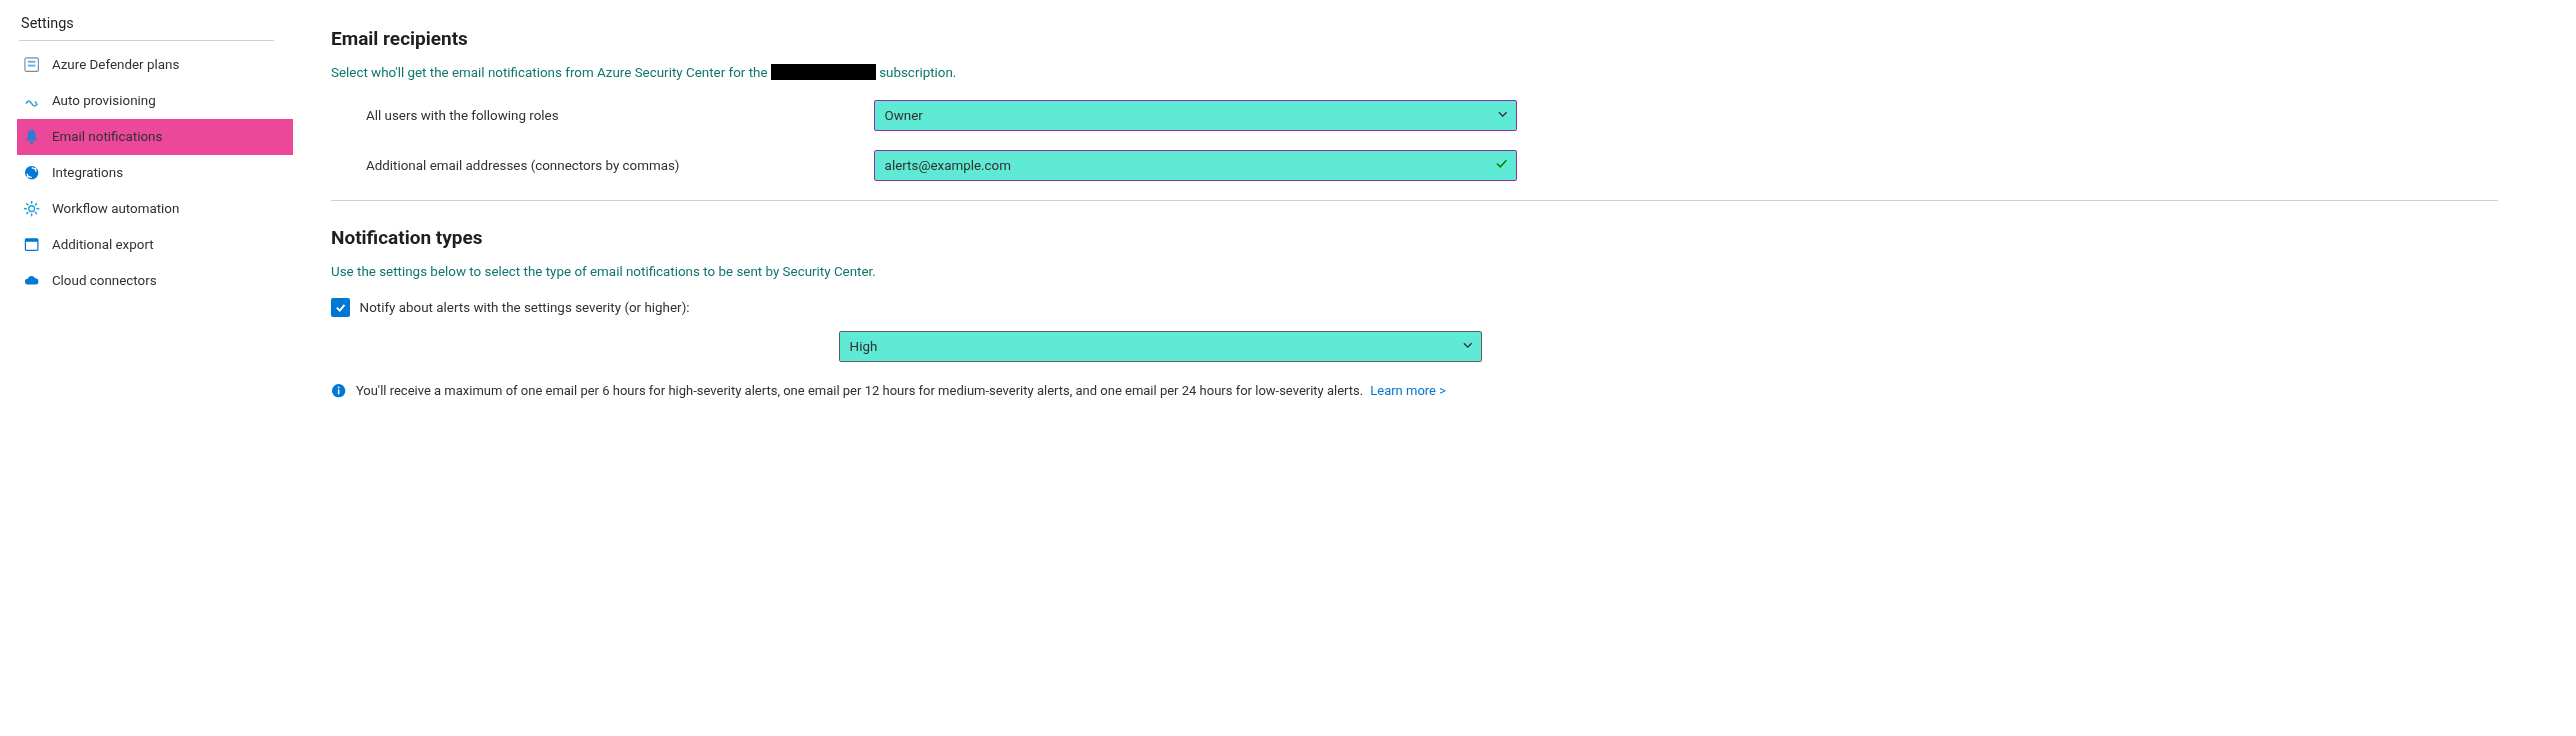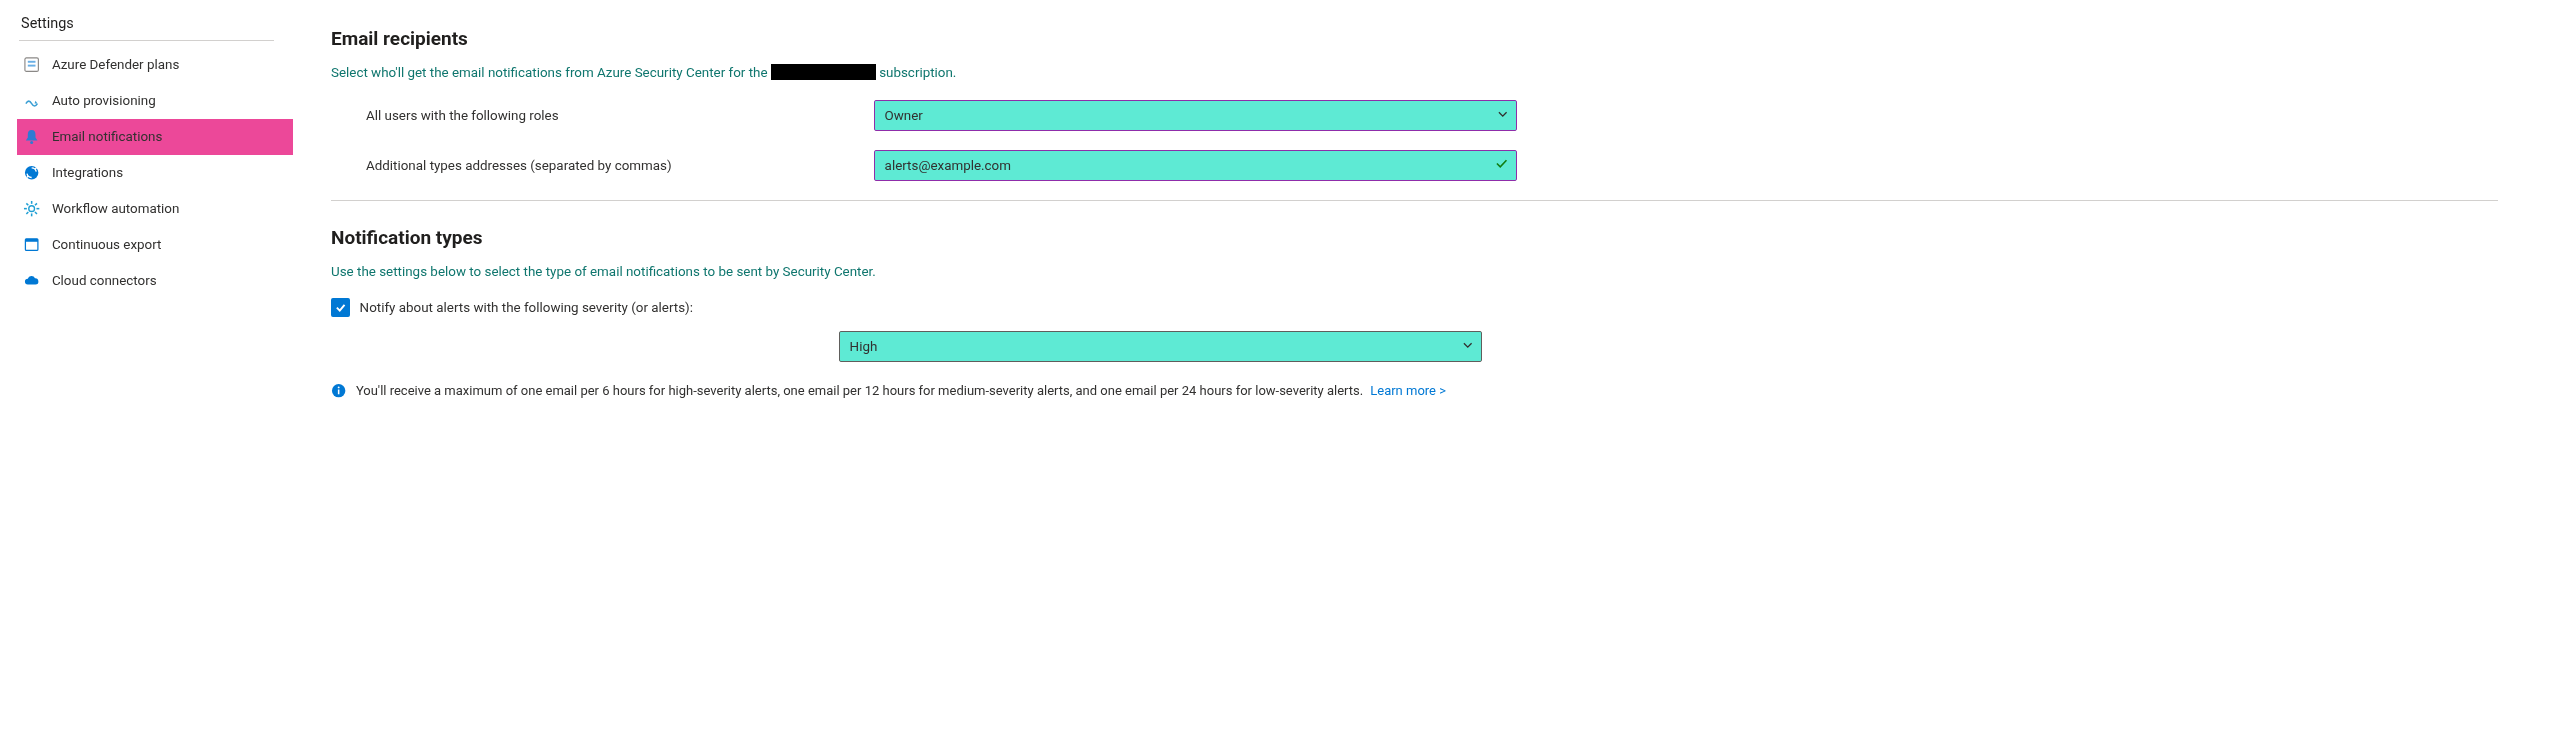--- a/index.html
+++ b/index.html
@@ -235,21 +235,21 @@
     <span class="label">Workflow automation</span>
   </div>
 
   <div class="sidebar-item">
     <span class="icon">
       <svg width="17.3" height="17.3" viewBox="0 0 18 18">
           <rect x="2.5" y="3" width="13" height="12" rx="1" fill="none" stroke="#0078d4" stroke-width="1.3"></rect>
           <rect x="2.5" y="3" width="13" height="3" fill="#0078d4"></rect>
         </svg>
     </span>
-    <span class="label">Continuous export</span>
+    <span class="label">Additional export</span>
   </div>
 
   <div class="sidebar-item">
     <span class="icon">
       <svg width="17.3" height="17.3" viewBox="0 0 18 18">
           <path d="M5 13 A3 3 0 0 1 5 7 A4 4 0 0 1 12.5 6.5 A3 3 0 0 1 13 13 Z" fill="#0078d4"></path>
         </svg>
     </span>
     <span class="label">Cloud connectors</span>
   </div>
@@ -268,21 +268,21 @@
       <span>Owner</span>
       <span class="chev">
         <svg width="11.5" height="11.5" viewBox="0 0 12 12">
             <path d="M2 4 L6 8 L10 4" fill="none" stroke="#323130" stroke-width="1.4"></path>
           </svg>
       </span>
     </div>
   </div>
 
   <div class="form-row">
-    <div class="form-label">Additional types addresses (separated by commas)</div>
+    <div class="form-label">Additional email addresses (connectors by commas)</div>
     <div class="textfield">
       <input type="text" value="alerts@example.com" style="">
       <span class="check-icon">
         <svg width="13.4" height="13.4" viewBox="0 0 14 14">
             <path d="M2 7 L5.5 10.5 L12 3.5" fill="none" stroke="#107c10" stroke-width="1.6"></path>
           </svg>
       </span>
     </div>
   </div>
 
@@ -290,21 +290,21 @@
 
   <div class="section-heading">Notification types</div>
   <div class="section-desc">Use the settings below to select the type of email notifications to be sent by Security Center.</div>
 
   <div class="check-row">
     <span class="checkbox">
       <svg width="13.4" height="13.4" viewBox="0 0 14 14">
           <path d="M3 7 L6 10 L11 4" fill="none" stroke="#fff" stroke-width="2"></path>
         </svg>
     </span>
-    <span>Notify about alerts with the following severity (or alerts):</span>
+    <span>Notify about alerts with the settings severity (or higher):</span>
   </div>
 
   <div class="severity-row">
     <div class="spacer"></div>
     <div class="dropdown neutral">
       <span>High</span>
       <span class="chev">
         <svg width="11.5" height="11.5" viewBox="0 0 12 12">
             <path d="M2 4 L6 8 L10 4" fill="none" stroke="#323130" stroke-width="1.4"></path>
           </svg>

